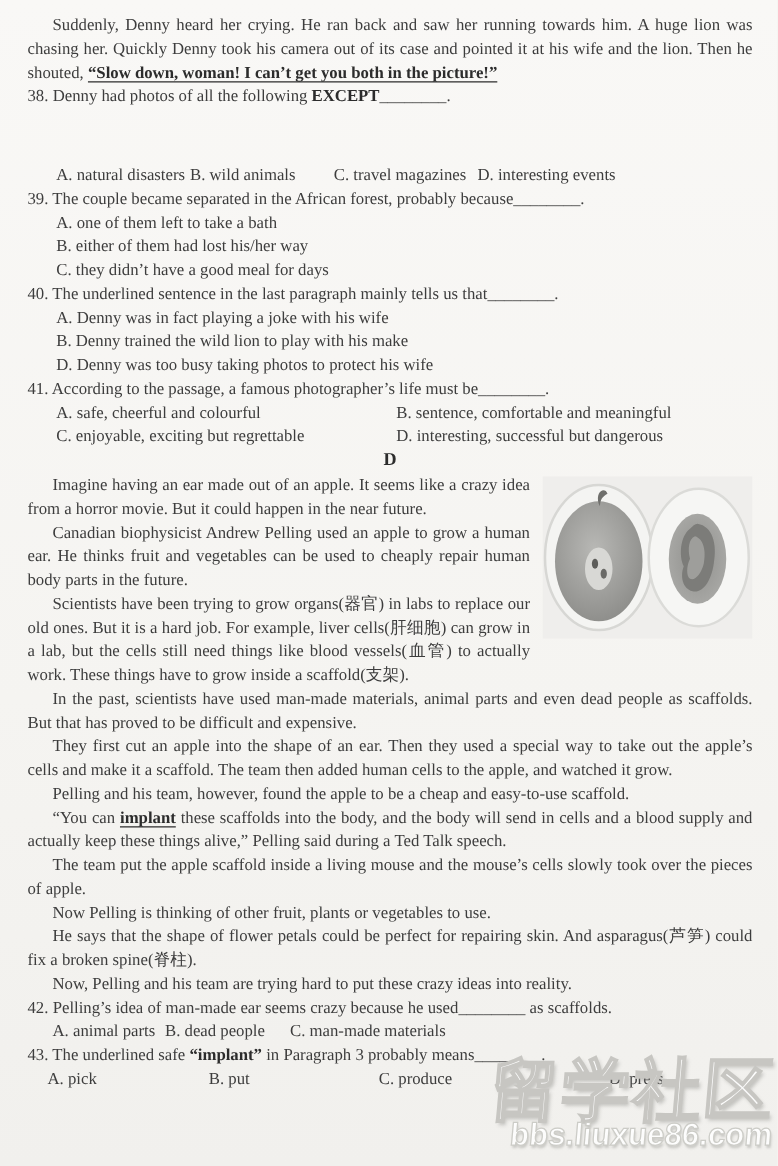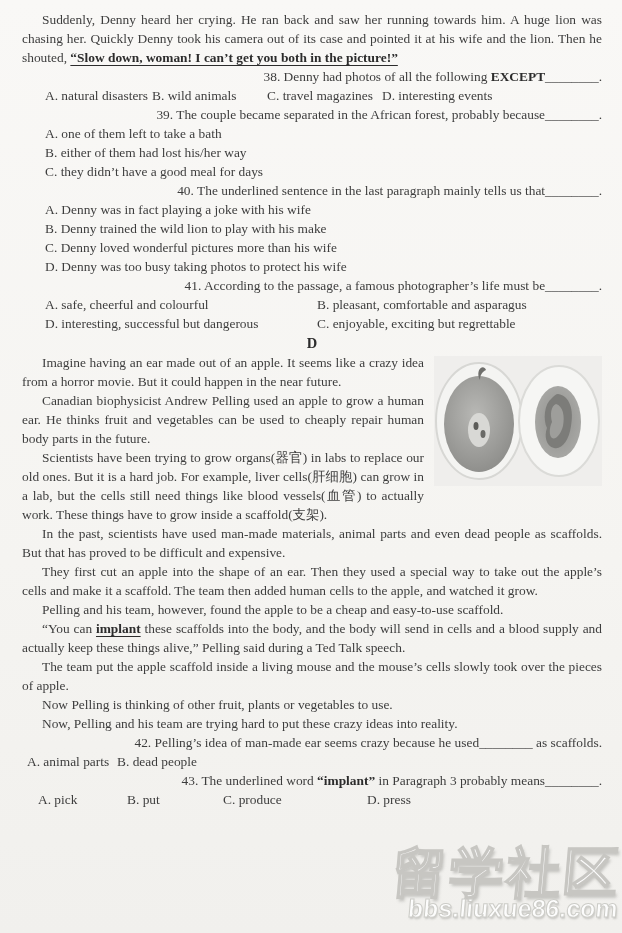--- a/index.html
+++ b/index.html
@@ -13,30 +13,30 @@
     overflow:hidden;
   }
   .page {
     position:absolute; inset:0;
     padding:10px 20px 14px 22px;
     box-sizing:border-box;
     background:linear-gradient(#f9f8f6 0%, #f5f4f1 60%, #f1f0ed 100%);
   }
   p { margin:0; line-height:19px; text-align:justify; }
   .para { text-indent:20px; }
-  .stem { text-align:right;font-family:Liberation Serif, serif; }
+  .stem { text-align:left;font-family:Liberation Serif, serif; }
   .b { font-weight:bold; color:#2c2c2c; }
   .bu { font-weight:bold; color:#2c2c2c; text-decoration:underline; text-underline-offset:3px; }
   .opts { margin-left:23px; line-height:19px; }
   .opts span { display:block; text-align:left; }
   .row { display:grid; }
   .row span { display:inline; }
-  .cols38 { grid-template-columns:107px 115px 115px 1fr; }
-  .cols42 { grid-template-columns:90px 100px 137px 1fr; margin-left:5px; }
-  .cols43 { grid-template-columns:89px 96px 144px 1fr; margin-left:16px; }
+  .cols38 { grid-template-columns:107px 115px 115px 1fr;margin-top:44px; }
+  .cols42 { grid-template-columns:90px 100px 137px 1fr; margin-left:20px; }
+  .cols43 { grid-template-columns:89px 96px 144px 1fr; margin-left:16px;gap:40px; }
   .twocol { display:grid; grid-template-columns:272px 1fr;font-family:Liberation Serif, serif; }
   .twocol span { display:inline; }
   .header-d { text-align:center; font-weight:bold; font-size:14.5px; line-height:20px; color:#2c2c2c; }
   .photo {
     float:right; width:168px; height:130px;
     margin:3px 0 4px 10px;
   }
   .watermark {
     position:absolute; right:2px; bottom:12px;
     text-align:right; pointer-events:none;
@@ -84,32 +84,31 @@
       <span>B. either of them had lost his/her way</span>
       <span>C. they didn’t have a good meal for days</span>
     </div>
   </div>
 
   <div>
     <p class="stem"><span>40.</span> <span>The underlined sentence in the last paragraph mainly tells us that</span><span>________.</span></p>
     <div class="opts">
       <span>A. Denny was in fact playing a joke with his wife</span>
       <span>B. Denny trained the wild lion to play with his make</span>
-      <span>C. Denny loved wonderful pictures more than his wife</span>
       <span>D. Denny was too busy taking photos to protect his wife</span>
     </div>
   </div>
 
   <div>
     <p class="stem"><span>41.</span> <span>According to the passage, a famous photographer’s life must be</span><span>________.</span></p>
     <div class="opts twocol">
       <span>A. safe, cheerful and colourful</span>
-      <span>B. pleasant, comfortable and asparagus</span>
+      <span>B. sentence, comfortable and meaningful</span>
+      <span>C. enjoyable, exciting but regrettable</span>
       <span>D. interesting, successful but dangerous</span>
-      <span>C. enjoyable, exciting but regrettable</span>
     </div>
   </div>
 
   <p class="header-d">D</p>
 
   <div>
     <svg class="photo" viewBox="0 0 168 130" xmlns="http://www.w3.org/2000/svg">
       <defs>
         <radialGradient id="gApple" cx="45%" cy="40%" r="70%">
           <stop offset="0%" stop-color="#b8b8b5"></stop>
@@ -137,33 +136,35 @@
     </svg>
     <p class="para"><span>Imagine having an ear made out of an apple. It seems like a crazy idea from a horror movie. But it could happen in the near future.</span></p>
     <p class="para"><span>Canadian biophysicist Andrew Pelling used an apple to grow a human ear. He thinks fruit and vegetables can be used to cheaply repair human body parts in the future.</span></p>
     <p class="para"><span>Scientists have been trying to grow organs(器官) in labs to replace our old ones. But it is a hard job. For example, liver cells(肝细胞) can grow in a lab, but the cells still need things like blood vessels(血管) to actually work. These things have to grow inside a scaffold(支架).</span></p>
     <p class="para"><span>In the past, scientists have used man-made materials, animal parts and even dead people as scaffolds. But that has proved to be difficult and expensive.</span></p>
     <p class="para"><span>They first cut an apple into the shape of an ear. Then they used a special way to take out the apple’s cells and make it a scaffold. The team then added human cells to the apple, and watched it grow.</span></p>
     <p class="para"><span>Pelling and his team, however, found the apple to be a cheap and easy-to-use scaffold.</span></p>
     <p class="para"><span>“You can </span><span class="bu">implant</span><span> these scaffolds into the body, and the body will send in cells and a blood supply and actually keep these things alive,” Pelling said during a Ted Talk speech.</span></p>
     <p class="para"><span>The team put the apple scaffold inside a living mouse and the mouse’s cells slowly took over the pieces of apple.</span></p>
     <p class="para"><span>Now Pelling is thinking of other fruit, plants or vegetables to use.</span></p>
+    <p class="para"><span>He says that the shape of flower petals could be perfect for repairing skin. And asparagus(芦笋) could fix a broken spine(脊柱).</span></p>
     <p class="para"><span>Now, Pelling and his team are trying hard to put these crazy ideas into reality.</span></p>
   </div>
 
   <div>
     <p class="stem"><span>42.</span> <span>Pelling’s idea of man-made ear seems crazy because he used</span><span>________ as scaffolds.</span></p>
     <div class="opts row cols42">
       <span>A. animal parts</span>
       <span>B. dead people</span>
+      <span>C. man-made materials</span>
     </div>
   </div>
 
   <div>
-    <p class="stem"><span>43.</span> <span>The underlined word </span><span class="b">“implant”</span><span> in Paragraph 3 probably means________.</span></p>
+    <p class="stem"><span>43.</span> <span>The underlined safe </span><span class="b">“implant”</span><span> in Paragraph 3 probably means________.</span></p>
     <div class="opts row cols43">
       <span>A. pick</span>
       <span>B. put</span>
       <span>C. produce</span>
       <span>D. press</span>
     </div>
   </div>
 
   <div class="watermark">
     <div class="wm-logo">留学社区</div>

